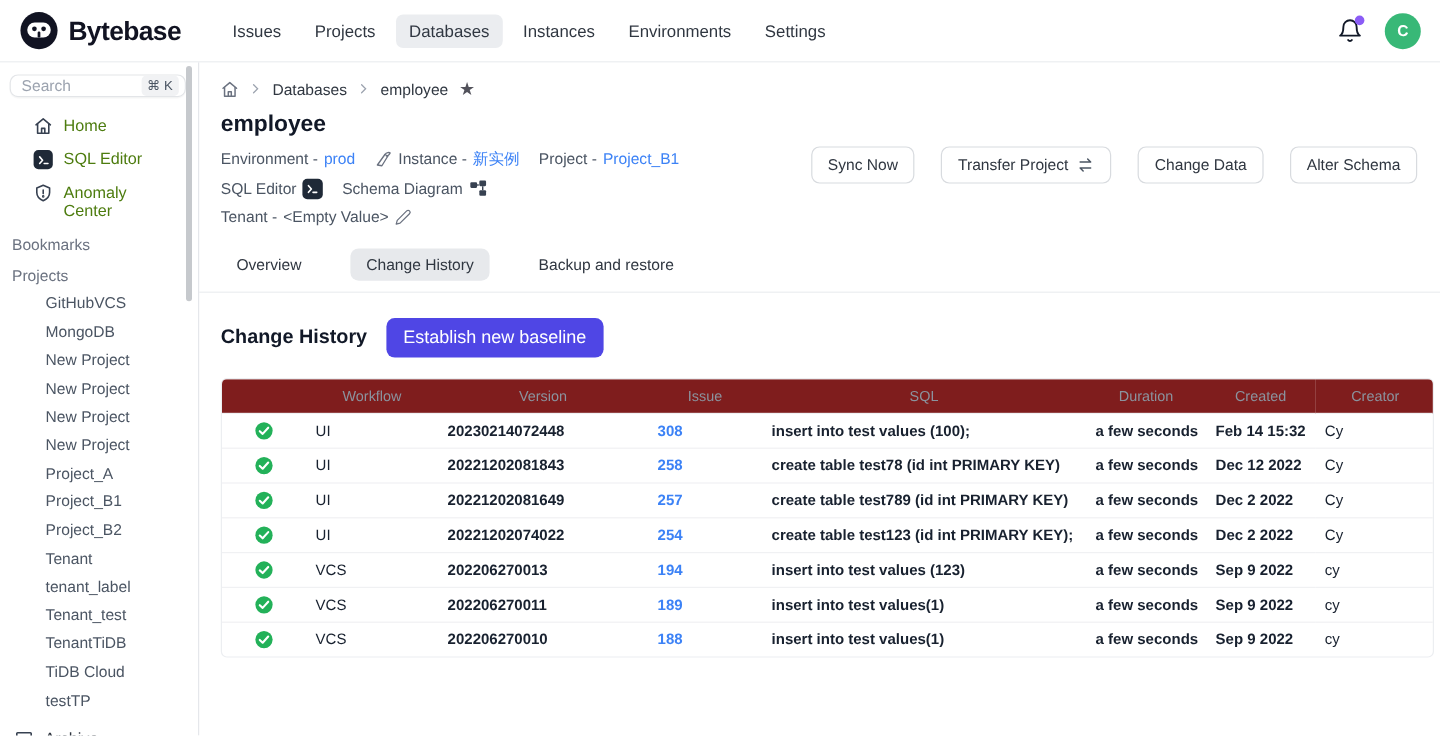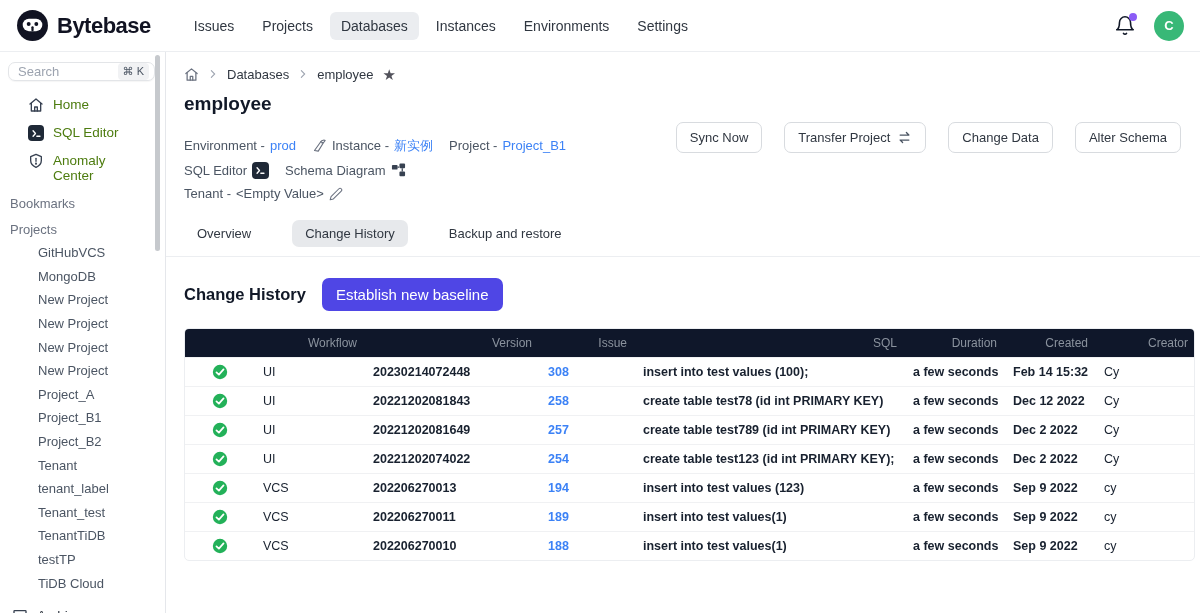--- a/index.html
+++ b/index.html
@@ -39,21 +39,21 @@
   .archive { display:flex; align-items:center; gap:9px; padding:9px 12px 8px 12px; font-size:13.5px; color:#303741; margin-top:4px; cursor:pointer; }
 
   
   .main { flex:1; padding:10px 6px 0 18px; }
   .breadcrumb { display:flex; align-items:center; gap:9px; font-size:13px; color:#303741; height:24px; }
   .crumb-sep { color:#9ca3af; display:flex; }
   .crumb-star { color:#52525b; font-size:15px; line-height:1; cursor:pointer; }
   .page-title { font-size:19px; font-weight:700; color:#111827; margin-top:7px; }
 
   .meta-row { display:flex; justify-content:space-between; align-items:flex-start; margin-top:7px; }
-  .meta-left { max-width:620px;margin-top:13px; }
+  .meta-left { max-width:620px; }
   .meta-line { display:flex; align-items:center; flex-wrap:wrap; column-gap:6px; row-gap:4px; font-size:13px; color:#4b5563; line-height:21px; }
   .meta-line + .meta-line { margin-top:2px; }
   .meta-group { display:flex; align-items:center; gap:5px; margin-right:10px; }
   a.blue { color:var(--link); text-decoration:none; }
   .mini-dark-icon { width:17px; height:17px; border-radius:4px; background:#1f2937; display:inline-flex; align-items:center; justify-content:center; }
 
   .actions { display:flex; gap:22px; padding-right:14px;align-items:center; }
   .btn { display:flex; align-items:center; gap:7px; background:#fff; border:1px solid #d8dbdf; border-radius:7px;
     font-size:13px; color:#303741; padding:7px 13px; cursor:pointer; white-space:nowrap; }
 
@@ -63,21 +63,21 @@
   .tabs-divider { border-bottom:1px solid #eceef1; margin:9px -6px 0 -18px; }
 
   .section-head { display:flex; align-items:center; gap:16px; margin-top:21px; }
   .section-title { font-size:16.5px; font-weight:700; color:#111827; }
   .btn-primary { background:var(--accent); color:#fff; border:none; border-radius:7px; font-size:15px; padding:8px 14px; cursor:pointer; }
 
   .table-wrap { margin-top:17px; border:1px solid #eceef1; border-radius:5px; overflow:hidden; width:1011px; }
   table { border-collapse:collapse; table-layout:fixed; width:100%; }
   col.c-status{width:70px} col.c-workflow{width:110px} col.c-version{width:175px} col.c-issue{width:95px}
   col.c-sql{width:270px} col.c-duration{width:100px} col.c-created{width:91px} col.c-creator{width:100px}
-  thead th { background:#0f172a; font-size:12px; font-weight:400; color:#8b939e; text-align:right; padding:7px 8px; }
+  thead th { background:#7f1d1d; font-size:12px; font-weight:400; color:#8b939e; text-align:center; padding:7px 8px; }
   tbody td { font-size:12.5px; color:#18212f; padding:7px 8px; border-top:1px solid #f0f1f3; white-space:nowrap; overflow:hidden; }
   tbody td.status { text-align:center; padding:5px 8px 3px; }
   td.semibold { font-weight:600; }
   td a.issue-link { color:var(--link); font-weight:600; text-decoration:none; cursor:pointer; }
   .check { display:inline-flex; }
 </style>
 </head>
 <body>
 
 <header class="topbar">
@@ -154,22 +154,22 @@
         <li>New Project</li>
         <li>New Project</li>
         <li>New Project</li>
         <li>Project_A</li>
         <li>Project_B1</li>
         <li>Project_B2</li>
         <li>Tenant</li>
         <li>tenant_label</li>
         <li>Tenant_test</li>
         <li>TenantTiDB</li>
+        <li>TiDB Cloud</li>
         <li>testTP</li>
-        <li>TiDB Cloud</li>
       </ul>
     <div class="archive">
       <svg width="16" height="16" viewBox="0 0 24 24" fill="none" stroke="#374151" stroke-width="2" stroke-linecap="round" stroke-linejoin="round">
         <rect x="3" y="4" width="18" height="5" rx="1"></rect>
           <path d="M5 9v10a1 1 0 0 0 1 1h12a1 1 0 0 0 1-1V9"></path>
           <line x1="10" y1="13" x2="14" y2="13"></line>
       </svg>
       <span>Archive</span>
     </div>
 

